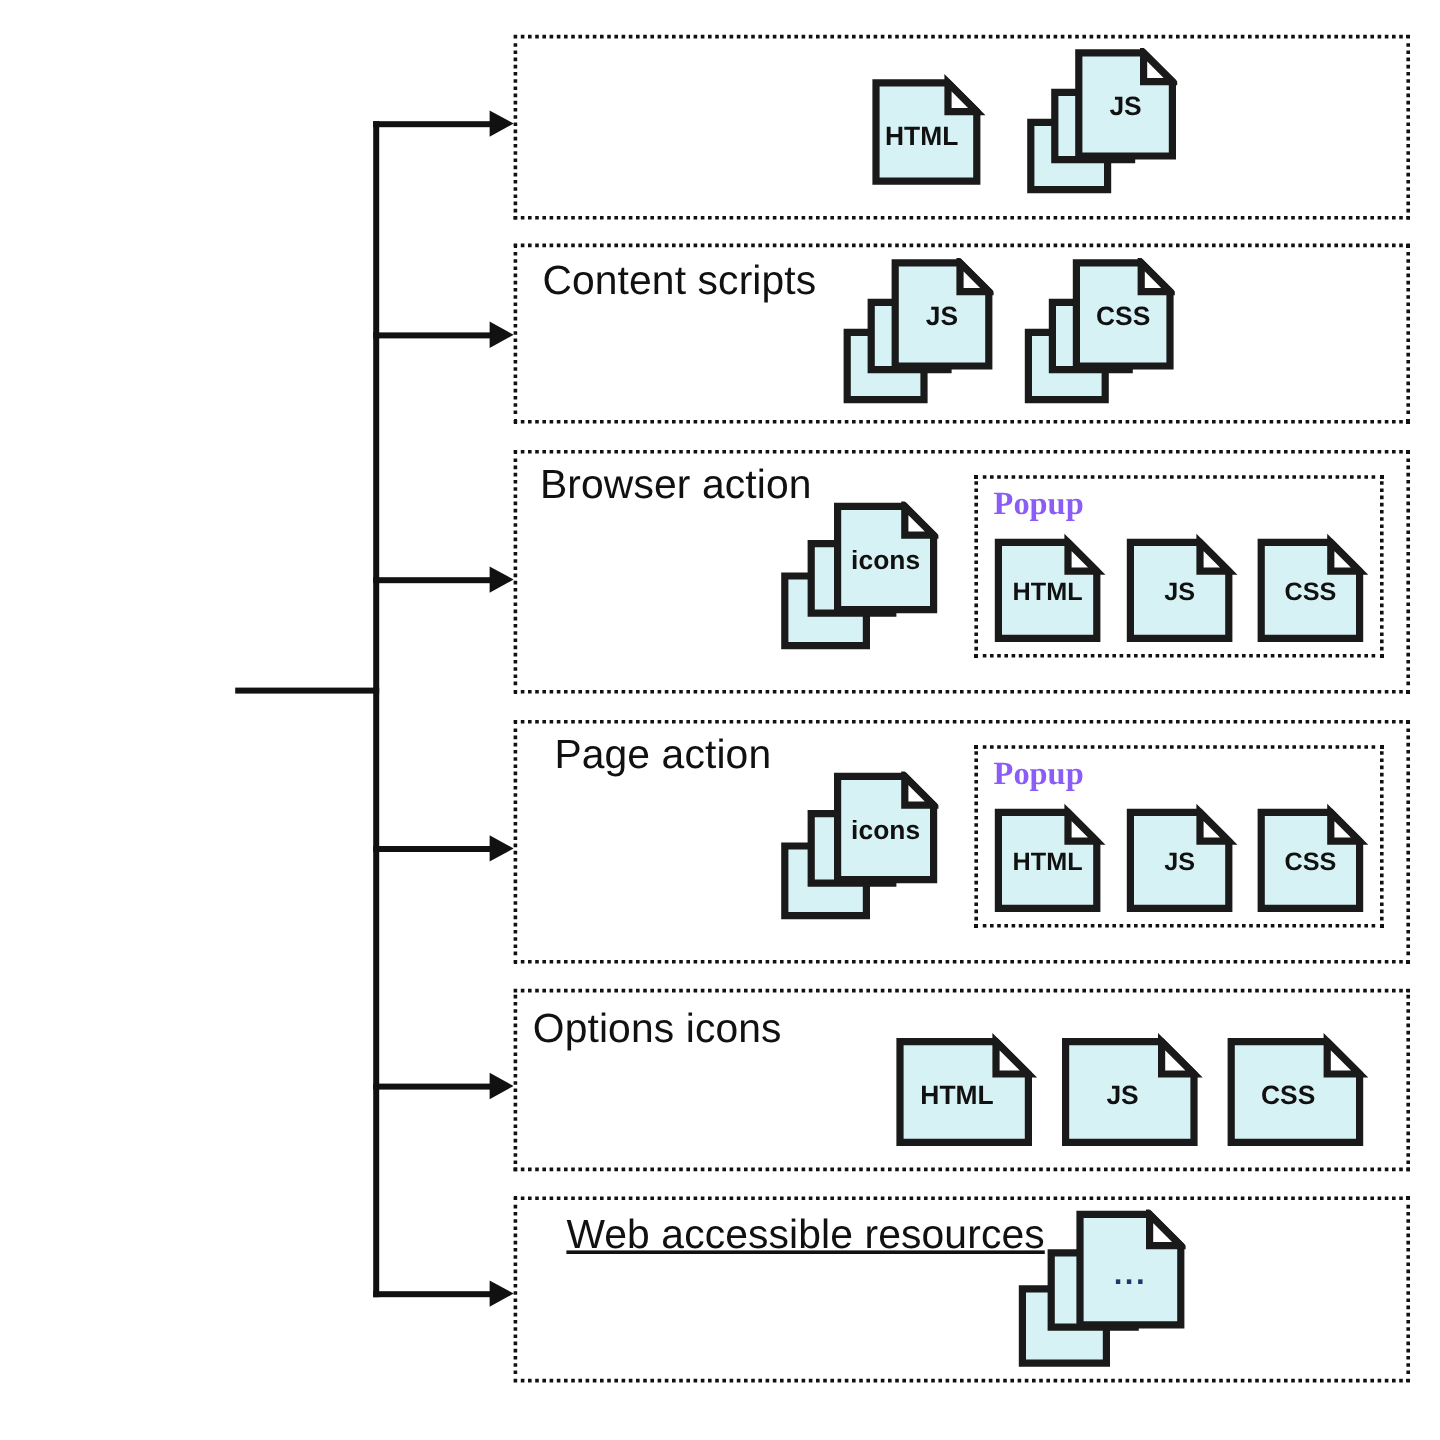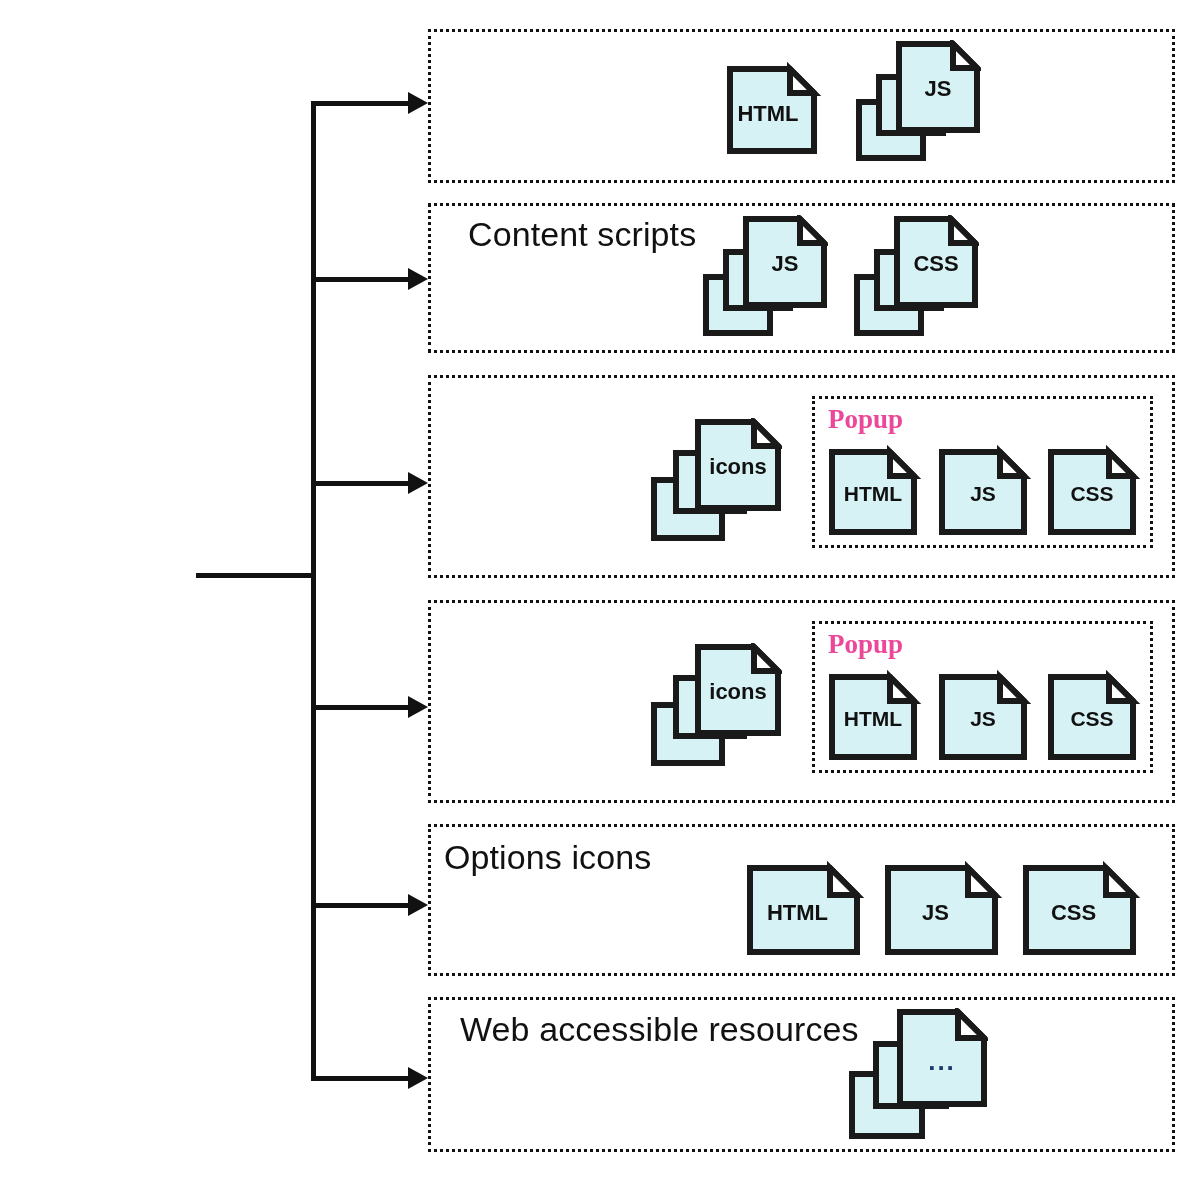--- a/index.html
+++ b/index.html
@@ -26,21 +26,21 @@
   .popup-box{
     position:absolute;
     border:3px dotted #111;
     box-sizing:border-box;
     background:#fff;
   }
   .popup-title{
     position:absolute;
     font-size:27px;
     font-weight:bold;
-    color:#ec4899;
+    color:#8b5cf6;
     font-family:"Liberation Serif",serif;
     white-space:nowrap;
   }
 
   
   .doc{position:absolute;}
   .doc svg{display:block;overflow:visible;}
   .doc-label{
     position:absolute;
     left:0; right:0;
@@ -111,21 +111,21 @@
     <svg width="126" height="122" viewBox="0 0 126 122">
       <path d="M4 62 H68 V118 H4 Z" fill="#d7f2f4" stroke="#1a1a1a" stroke-width="6" stroke-linejoin="miter"></path>
       <path d="M24 37 H88 V93 H24 Z" fill="#d7f2f4" stroke="#1a1a1a" stroke-width="6" stroke-linejoin="miter"></path>
       <path d="M44 4 H98 L122 28 V90 H44 Z" fill="#d7f2f4" stroke="#1a1a1a" stroke-width="6" stroke-linejoin="miter"></path>
       <path d="M98 4 V28 H122 Z" fill="#ffffff" stroke="#1a1a1a" stroke-width="6" stroke-linejoin="miter"></path>
     </svg>
     <div class="doc-label" style="top:36px; left:44px; right:4px;">JS</div>
   </div>
 
   <div class="section" style="left:428px; top:203px; width:747px; height:150px;"></div>
-  <div class="section-title" style="left:452px; top:215px;margin-left:16px;">Content scripts</div>
+  <div class="section-title" style="left:452px; top:215px;">Content scripts</div>
 
   <div class="stack" style="left:702px; top:215px; width:126px; height:122px;">
     <svg width="126" height="122" viewBox="0 0 126 122">
       <path d="M4 62 H68 V118 H4 Z" fill="#d7f2f4" stroke="#1a1a1a" stroke-width="6" stroke-linejoin="miter"></path>
       <path d="M24 37 H88 V93 H24 Z" fill="#d7f2f4" stroke="#1a1a1a" stroke-width="6" stroke-linejoin="miter"></path>
       <path d="M44 4 H98 L122 28 V90 H44 Z" fill="#d7f2f4" stroke="#1a1a1a" stroke-width="6" stroke-linejoin="miter"></path>
       <path d="M98 4 V28 H122 Z" fill="#ffffff" stroke="#1a1a1a" stroke-width="6" stroke-linejoin="miter"></path>
     </svg>
     <div class="doc-label" style="top:36px; left:44px; right:4px;">JS</div>
   </div>
@@ -134,20 +134,21 @@
     <svg width="126" height="122" viewBox="0 0 126 122">
       <path d="M4 62 H68 V118 H4 Z" fill="#d7f2f4" stroke="#1a1a1a" stroke-width="6" stroke-linejoin="miter"></path>
       <path d="M24 37 H88 V93 H24 Z" fill="#d7f2f4" stroke="#1a1a1a" stroke-width="6" stroke-linejoin="miter"></path>
       <path d="M44 4 H98 L122 28 V90 H44 Z" fill="#d7f2f4" stroke="#1a1a1a" stroke-width="6" stroke-linejoin="miter"></path>
       <path d="M98 4 V28 H122 Z" fill="#ffffff" stroke="#1a1a1a" stroke-width="6" stroke-linejoin="miter"></path>
     </svg>
     <div class="doc-label" style="top:36px; left:44px; right:4px;">CSS</div>
   </div>
 
   <div class="section" style="left:428px; top:375px; width:747px; height:203px;"></div>
+  <div class="section-title" style="left:450px; top:385px;">Browser action</div>
 
   <div class="stack" style="left:650px; top:418px; width:132px; height:124px;">
     <svg width="132" height="124" viewBox="0 0 132 124">
       <path d="M4 62 H72 V120 H4 Z" fill="#d7f2f4" stroke="#1a1a1a" stroke-width="6" stroke-linejoin="miter"></path>
       <path d="M26 35 H94 V93 H26 Z" fill="#d7f2f4" stroke="#1a1a1a" stroke-width="6" stroke-linejoin="miter"></path>
       <path d="M48 4 H104 L128 28 V90 H48 Z" fill="#d7f2f4" stroke="#1a1a1a" stroke-width="6" stroke-linejoin="miter"></path>
       <path d="M104 4 V28 H128 Z" fill="#ffffff" stroke="#1a1a1a" stroke-width="6" stroke-linejoin="miter"></path>
     </svg>
     <div class="doc-label" style="top:36px; left:48px; right:4px;">icons</div>
   </div>
@@ -173,20 +174,21 @@
 
   <div class="doc" style="left:1047px; top:448px; width:90px; height:88px;">
     <svg width="90" height="88" viewBox="0 0 90 88">
       <path d="M4 4 H62 L86 28 V84 H4 Z" fill="#d7f2f4" stroke="#1a1a1a" stroke-width="6" stroke-linejoin="miter"></path>
       <path d="M62 4 V28 H86 Z" fill="#ffffff" stroke="#1a1a1a" stroke-width="6" stroke-linejoin="miter"></path>
     </svg>
     <div class="doc-label" style="top:34px; font-size:21px;">CSS</div>
   </div>
 
   <div class="section" style="left:428px; top:600px; width:747px; height:203px;"></div>
+  <div class="section-title" style="left:462px; top:610px;">Page action</div>
 
   <div class="stack" style="left:650px; top:643px; width:132px; height:124px;">
     <svg width="132" height="124" viewBox="0 0 132 124">
       <path d="M4 62 H72 V120 H4 Z" fill="#d7f2f4" stroke="#1a1a1a" stroke-width="6" stroke-linejoin="miter"></path>
       <path d="M26 35 H94 V93 H26 Z" fill="#d7f2f4" stroke="#1a1a1a" stroke-width="6" stroke-linejoin="miter"></path>
       <path d="M48 4 H104 L128 28 V90 H48 Z" fill="#d7f2f4" stroke="#1a1a1a" stroke-width="6" stroke-linejoin="miter"></path>
       <path d="M104 4 V28 H128 Z" fill="#ffffff" stroke="#1a1a1a" stroke-width="6" stroke-linejoin="miter"></path>
     </svg>
     <div class="doc-label" style="top:36px; left:48px; right:4px;">icons</div>
   </div>
@@ -239,21 +241,21 @@
 
   <div class="doc" style="left:1022px; top:864px; width:115px; height:92px;">
     <svg width="115" height="92" viewBox="0 0 115 92">
       <path d="M4 4 H84 L111 31 V88 H4 Z" fill="#d7f2f4" stroke="#1a1a1a" stroke-width="6" stroke-linejoin="miter"></path>
       <path d="M84 4 V31 H111 Z" fill="#ffffff" stroke="#1a1a1a" stroke-width="6" stroke-linejoin="miter"></path>
     </svg>
     <div class="doc-label" style="top:36px; right:12px; left:0;">CSS</div>
   </div>
 
   <div class="section" style="left:428px; top:997px; width:747px; height:155px;"></div>
-  <div class="section-title" style="left:460px; top:1010px;">Web accessible resources</div>
+  <div class="section-title" style="left:472px; top:1010px;text-decoration:underline;">Web accessible resources</div>
 
   <div class="stack" style="left:848px; top:1008px; width:140px; height:132px;">
     <svg width="140" height="132" viewBox="0 0 140 132">
       <path d="M4 66 H74 V128 H4 Z" fill="#d7f2f4" stroke="#1a1a1a" stroke-width="6" stroke-linejoin="miter"></path>
       <path d="M28 36 H98 V98 H28 Z" fill="#d7f2f4" stroke="#1a1a1a" stroke-width="6" stroke-linejoin="miter"></path>
       <path d="M52 4 H110 L136 30 V96 H52 Z" fill="#d7f2f4" stroke="#1a1a1a" stroke-width="6" stroke-linejoin="miter"></path>
       <path d="M110 4 V30 H136 Z" fill="#ffffff" stroke="#1a1a1a" stroke-width="6" stroke-linejoin="miter"></path>
     </svg>
     <div class="doc-label dots" style="top:38px; left:52px; right:4px;">...</div>
   </div>

